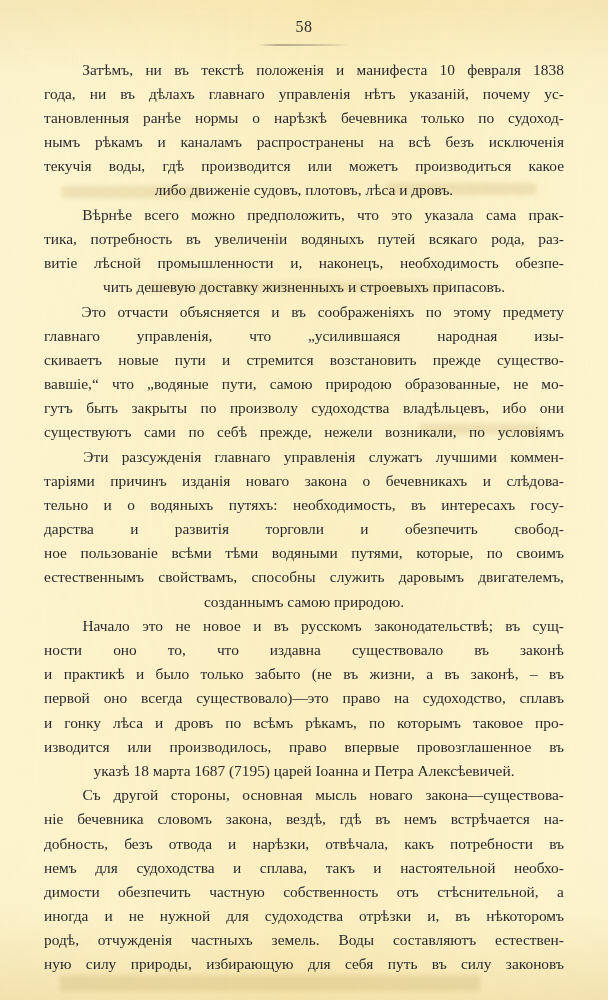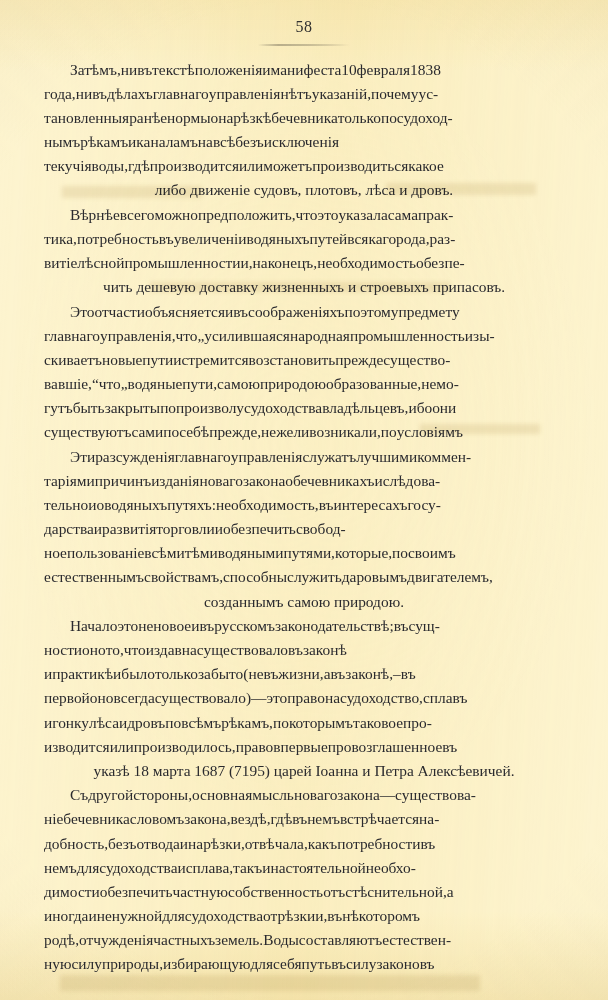--- a/index.html
+++ b/index.html
@@ -75,20 +75,21 @@
     top: 58px;
     left: 44px;
     width: 520px;
     z-index: 3;
   }
   .para {
     margin: 0 0 0.5px 0;
   }
   .line {
     display: flex;
+    justify-content: space-between;
     font-size: 15.4px;
     line-height: 24.1px;
     white-space: pre;
     text-rendering: optimizeLegibility;
   }
   
   .line > span.w { display: inline-block; }
   .line.last { justify-content: center; }
   .line .lead { display: inline-block; width: 26px; }
 
@@ -108,33 +109,33 @@
 <div id="page">
 
   <div class="folio">58</div>
   <div class="folio-rule"></div>
 
   <div class="body-text">
       <div class="para">
         <div class="line"><span class="lead"></span><span class="w">Затѣмъ,</span><span class="w">ни</span><span class="w">въ</span><span class="w">текстѣ</span><span class="w">положенія</span><span class="w">и</span><span class="w">манифеста</span><span class="w">10</span><span class="w">февраля</span><span class="w">1838</span></div>
         <div class="line"><span class="w">года,</span><span class="w">ни</span><span class="w">въ</span><span class="w">дѣлахъ</span><span class="w">главнаго</span><span class="w">управленія</span><span class="w">нѣтъ</span><span class="w">указаній,</span><span class="w">почему</span><span class="w">ус-</span></div>
         <div class="line"><span class="w">тановленныя</span><span class="w">ранѣе</span><span class="w">нормы</span><span class="w">о</span><span class="w">нарѣзкѣ</span><span class="w">бечевника</span><span class="w">только</span><span class="w">по</span><span class="w">судоход-</span></div>
-        <div class="line"><span class="w">нымъ</span><span class="w">рѣкамъ</span><span class="w">и</span><span class="w">каналамъ</span><span class="w">на</span><span class="w">всѣ</span><span class="w">безъ</span><span class="w">исключенія</span></div>
+        <div class="line"><span class="w">нымъ</span><span class="w">рѣкамъ</span><span class="w">и</span><span class="w">каналамъ</span><span class="w">распространены</span><span class="w">на</span><span class="w">всѣ</span><span class="w">безъ</span><span class="w">исключенія</span></div>
         <div class="line"><span class="w">текучія</span><span class="w">воды,</span><span class="w">гдѣ</span><span class="w">производится</span><span class="w">или</span><span class="w">можетъ</span><span class="w">производиться</span><span class="w">какое</span></div>
         <div class="line last"><span class="w">либо движеніе судовъ, плотовъ, лѣса и дровъ.</span></div>
       </div>
       <div class="para">
         <div class="line"><span class="lead"></span><span class="w">Вѣрнѣе</span><span class="w">всего</span><span class="w">можно</span><span class="w">предположить,</span><span class="w">что</span><span class="w">это</span><span class="w">указала</span><span class="w">сама</span><span class="w">прак-</span></div>
         <div class="line"><span class="w">тика,</span><span class="w">потребность</span><span class="w">въ</span><span class="w">увеличеніи</span><span class="w">водяныхъ</span><span class="w">путей</span><span class="w">всякаго</span><span class="w">рода,</span><span class="w">раз-</span></div>
         <div class="line"><span class="w">витіе</span><span class="w">лѣсной</span><span class="w">промышленности</span><span class="w">и,</span><span class="w">наконецъ,</span><span class="w">необходимость</span><span class="w">обезпе-</span></div>
         <div class="line last"><span class="w">чить дешевую доставку жизненныхъ и строевыхъ припасовъ.</span></div>
       </div>
       <div class="para">
         <div class="line"><span class="lead"></span><span class="w">Это</span><span class="w">отчасти</span><span class="w">объясняется</span><span class="w">и</span><span class="w">въ</span><span class="w">соображеніяхъ</span><span class="w">по</span><span class="w">этому</span><span class="w">предмету</span></div>
-        <div class="line"><span class="w">главнаго</span><span class="w">управленія,</span><span class="w">что</span><span class="w">„усилившаяся</span><span class="w">народная</span><span class="w">промышленность</span><span class="w">изы-</span></div>
+        <div class="line"><span class="w">главнаго</span><span class="w">управленія,</span><span class="w">что</span><span class="w">„усилившаяся</span><span class="w">народная</span><span class="w">изы-</span></div>
         <div class="line"><span class="w">скиваетъ</span><span class="w">новые</span><span class="w">пути</span><span class="w">и</span><span class="w">стремится</span><span class="w">возстановить</span><span class="w">прежде</span><span class="w">существо-</span></div>
         <div class="line"><span class="w">вавшіе,“</span><span class="w">что</span><span class="w">„водяные</span><span class="w">пути,</span><span class="w">самою</span><span class="w">природою</span><span class="w">образованные,</span><span class="w">не</span><span class="w">мо-</span></div>
         <div class="line"><span class="w">гутъ</span><span class="w">быть</span><span class="w">закрыты</span><span class="w">по</span><span class="w">произволу</span><span class="w">судоходства</span><span class="w">владѣльцевъ,</span><span class="w">ибо</span><span class="w">они</span></div>
         <div class="line"><span class="w">существуютъ</span><span class="w">сами</span><span class="w">по</span><span class="w">себѣ</span><span class="w">прежде,</span><span class="w">нежели</span><span class="w">возникали,</span><span class="w">по</span><span class="w">условіямъ</span></div>
       </div>
       <div class="para">
         <div class="line"><span class="lead"></span><span class="w">Эти</span><span class="w">разсужденія</span><span class="w">главнаго</span><span class="w">управленія</span><span class="w">служатъ</span><span class="w">лучшими</span><span class="w">коммен-</span></div>
         <div class="line"><span class="w">таріями</span><span class="w">причинъ</span><span class="w">изданія</span><span class="w">новаго</span><span class="w">закона</span><span class="w">о</span><span class="w">бечевникахъ</span><span class="w">и</span><span class="w">слѣдова-</span></div>
         <div class="line"><span class="w">тельно</span><span class="w">и</span><span class="w">о</span><span class="w">водяныхъ</span><span class="w">путяхъ:</span><span class="w">необходимость,</span><span class="w">въ</span><span class="w">интересахъ</span><span class="w">госу-</span></div>
         <div class="line"><span class="w">дарства</span><span class="w">и</span><span class="w">развитія</span><span class="w">торговли</span><span class="w">и</span><span class="w">обезпечить</span><span class="w">свобод-</span></div>

